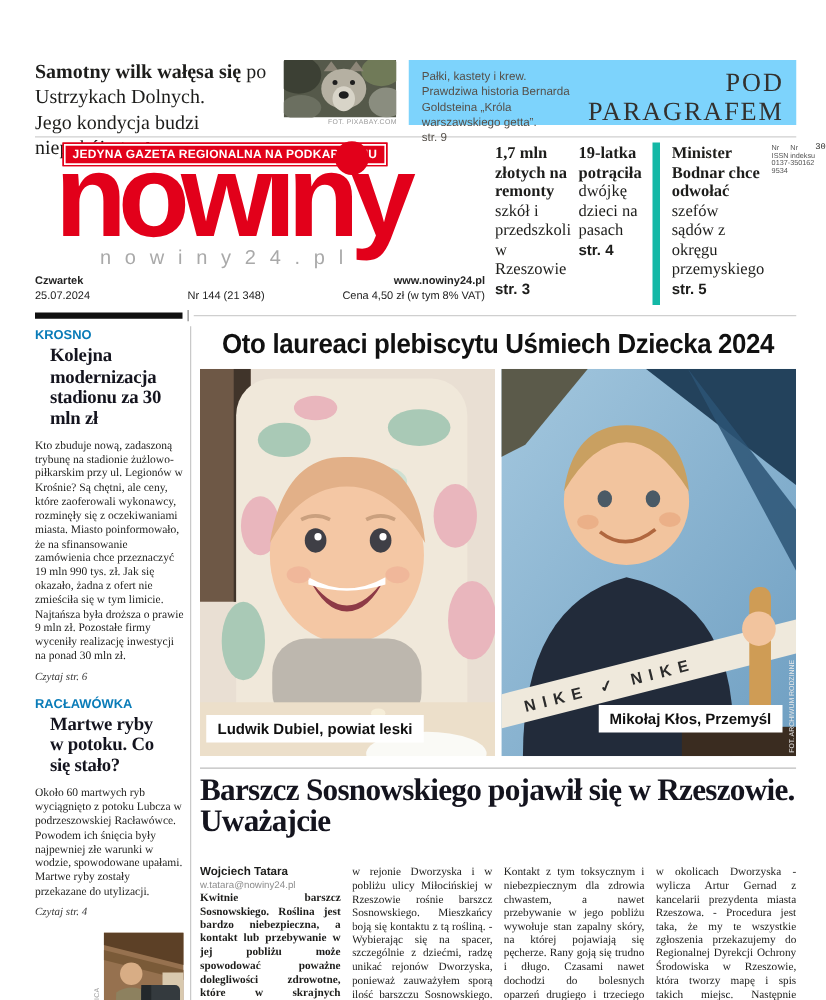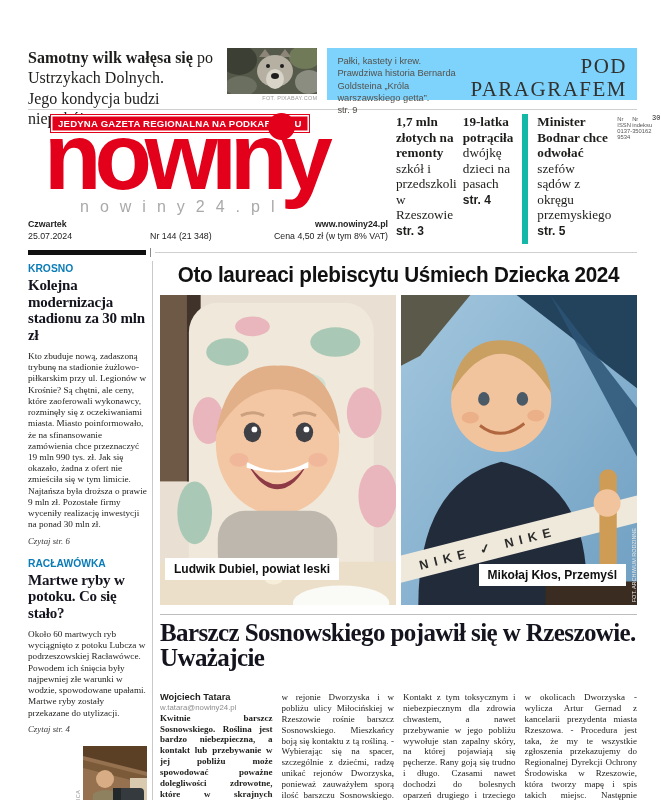--- a/index.html
+++ b/index.html
@@ -56,36 +56,36 @@
   
   .rulerow{display:flex;align-items:center;margin-top:4px;height:8px;}
   .rule-thick{width:118px;height:5px;background:#101010;}
   .rule-tick{width:1px;height:9px;background:#8a8a8a;margin:0 4px;}
   .rule-thin{flex:1;height:1px;background:#cfcfcf;}
   
   .content{display:flex;margin-top:5px;height:542px;}
   .leftcol{width:119px;flex:none;overflow:hidden;padding-top:2px;}
   .slabel{font-family:"Liberation Sans",sans-serif;font-weight:bold;font-size:10.3px;
           color:#0a7cb8;margin:0 0 3px;}
-  .shead{font-size:15px;font-weight:bold;line-height:1.1;letter-spacing:-.2px;margin:0 0 8px;color:#14141e;}
+  .shead{font-size:15px;font-weight:bold;line-height:1.1;letter-spacing:-.2px;margin:0 12px 8px;color:#14141e;}
   .sbody{font-size:9.2px;line-height:1.22;margin:0;}
   .smore{font-style:italic;font-size:8.8px;color:#3a3a3a;margin:5px 0 12px;}
   .lphoto{display:flex;justify-content:flex-end;align-items:flex-end;margin:2px 0 10px;}
   .vcred{writing-mode:vertical-rl;transform:rotate(180deg);font-family:"Liberation Sans",sans-serif;
          font-size:5.5px;color:#9a9a9a;letter-spacing:.3px;margin-right:2px;}
   .lphoto svg{display:block;width:64px;height:118px;}
   .maincol{flex:1;border-left:1px solid #c9c9c9;margin-left:5px;padding-left:7px;overflow:hidden;}
   .main-h1{font-family:"Liberation Sans",sans-serif;font-weight:bold;font-size:22px;
            text-align:center;margin:1px 0 7px;transform:scaleX(.94);letter-spacing:-.3px;color:#111;}
   .photos{display:flex;gap:5px;}
   .photo{position:relative;flex:1;height:310px;overflow:hidden;}
   .photo svg{display:block;width:100%;height:100%;}
   .cap{position:absolute;background:#fff;color:#101010;font-family:"Liberation Sans",sans-serif;
        font-weight:bold;font-size:12px;padding:4px 9px;white-space:nowrap;}
-  .cap1{left:5px;bottom:25px;margin-top:44px;}
+  .cap1{left:5px;bottom:11px;margin-top:44px;}
   .cap2{right:11px;bottom:19px;}
   .vcred2{position:absolute;right:0;bottom:3px;writing-mode:vertical-rl;transform:rotate(180deg);
           font-family:"Liberation Sans",sans-serif;font-size:5.5px;color:#e8e8e8;}
   .mainrule{height:1px;background:#bdbdbd;margin:9px 0 5px;}
   .art-h2{font-size:25px;font-weight:bold;line-height:1;letter-spacing:-.6px;margin:0 0 22px;color:#14141e;}
   .cols{display:flex;gap:9px;text-align:justify;font-size:9px;line-height:1.21;}
   .col{flex:1;overflow:hidden;}
   .col p{margin:0;}
   .byline-name{font-family:"Liberation Sans",sans-serif;font-weight:bold;font-size:9.3px;}
   .byline-mail{font-family:"Liberation Sans",sans-serif;font-size:7.8px;color:#8d8d8d;margin:0 0 9px;}

